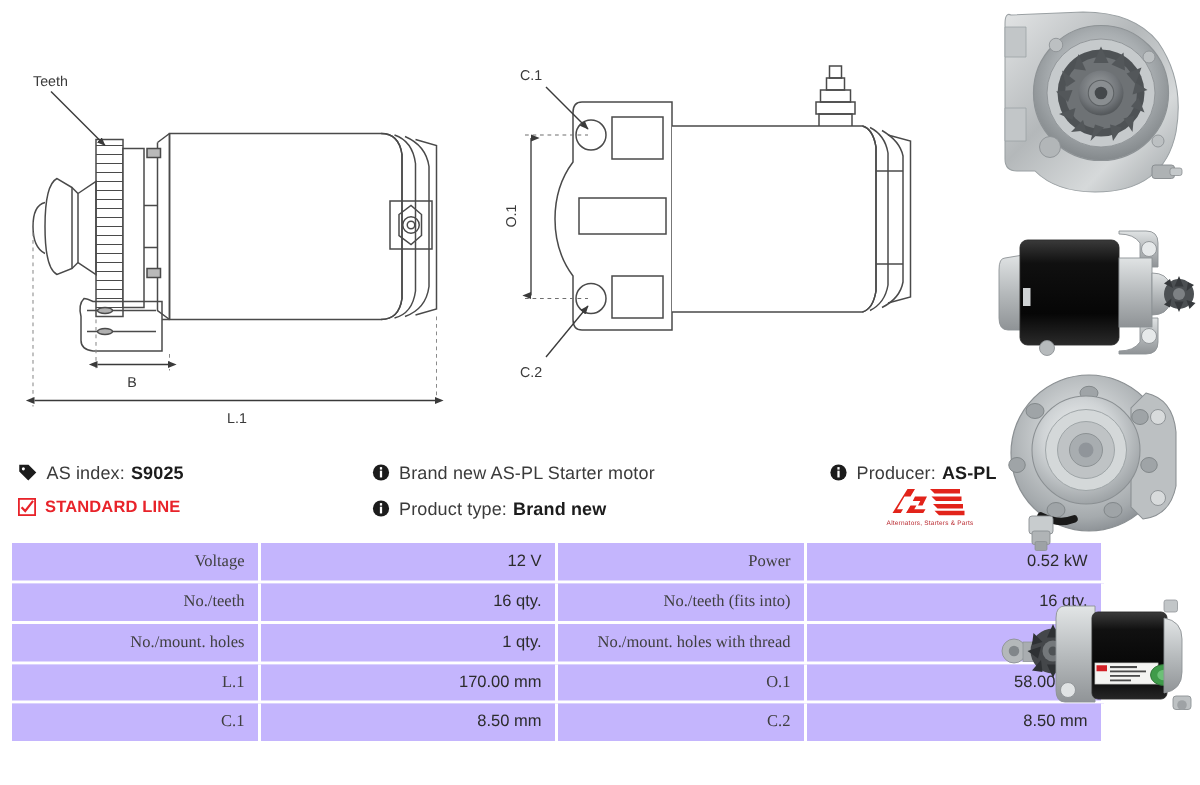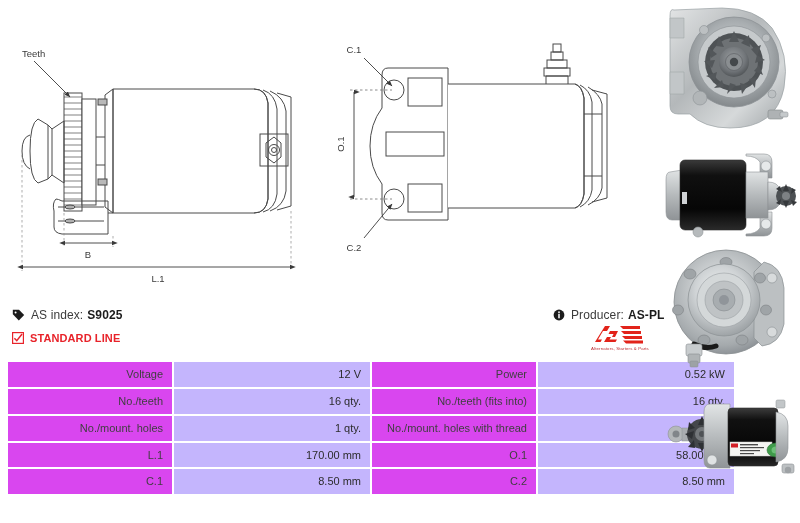--- a/index.html
+++ b/index.html
@@ -120,23 +120,24 @@
   }
   #spec-table td {
     font-size: 11px;
     padding: 5px 9px;
     text-align: right;
     vertical-align: middle;
     border-bottom: 2px solid #ffffff;
     line-height: 1.35;
   }
   #spec-table td.k {
-    background: #d946ef;
+    background: #c4b5fd;
     color: #3f3f3f;
     width: 146px;
+    font-family: Liberation Serif, serif;
   }
   #spec-table td.v {
     background: #c4b5fd;
     color: #2c2c2c;
     width: 178px;
     border-left: 2px solid #ffffff;
     border-right: 2px solid #ffffff;
   }
   #spec-table tr:last-child td { border-bottom: none; }
 
@@ -344,21 +345,42 @@
       <div class="info-row info-col-1 info-line-2">
         <span class="ic">
           <svg width="12" height="12" viewBox="0 0 16 16">
             <rect x="0.8" y="0.8" width="14.4" height="14.4" fill="none" stroke="#e8232a" stroke-width="1.6"></rect>
             <path d="M3.2 8.2 L6.4 11.6 L13.4 2.6" fill="none" stroke="#e8232a" stroke-width="2"></path>
           </svg>
         </span>
         <span class="info-text red">STANDARD LINE</span>
       </div>
 
-
+      <div class="info-row info-col-2 info-line-1">
+        <span class="ic">
+          <svg width="12" height="12" viewBox="0 0 16 16">
+            <circle cx="8" cy="8" r="7.2" fill="#1c1c1c"></circle>
+            <rect x="7" y="6.4" width="2" height="6" fill="#ffffff"></rect>
+            <rect x="7" y="3.2" width="2" height="2.2" fill="#ffffff"></rect>
+          </svg>
+        </span>
+        <span class="info-text">Brand new AS-PL Starter motor</span>
+      </div>
+
+      <div class="info-row info-col-2 info-line-2">
+        <span class="ic">
+          <svg width="12" height="12" viewBox="0 0 16 16">
+            <circle cx="8" cy="8" r="7.2" fill="#1c1c1c"></circle>
+            <rect x="7" y="6.4" width="2" height="6" fill="#ffffff"></rect>
+            <rect x="7" y="3.2" width="2" height="2.2" fill="#ffffff"></rect>
+          </svg>
+        </span>
+        <span class="info-text">Product type:</span>
+        <span class="info-text" style="margin-left:4px"><b>Brand new</b></span>
+      </div>
 
       <div class="info-row info-col-3 info-line-1">
         <span class="ic">
           <svg width="12" height="12" viewBox="0 0 16 16">
             <circle cx="8" cy="8" r="7.2" fill="#1c1c1c"></circle>
             <rect x="7" y="6.4" width="2" height="6" fill="#ffffff"></rect>
             <rect x="7" y="3.2" width="2" height="2.2" fill="#ffffff"></rect>
           </svg>
         </span>
         <span class="info-text">Producer:</span>

